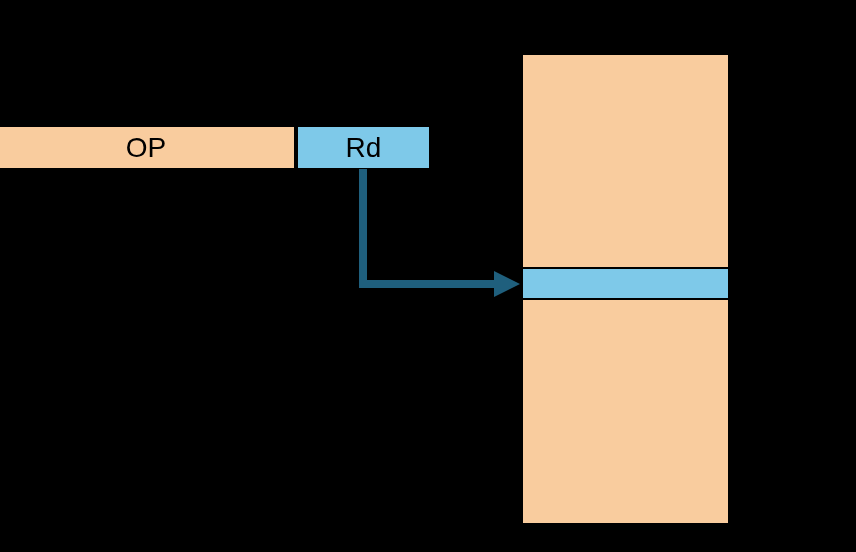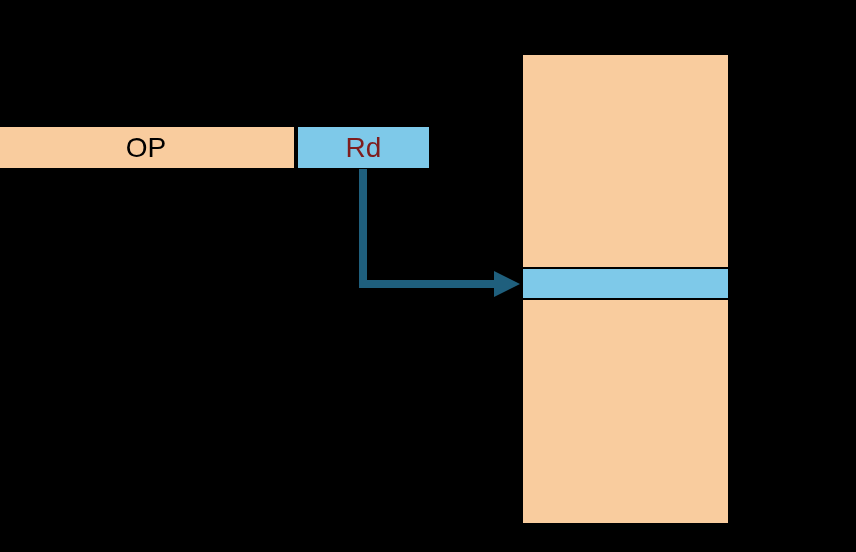--- a/index.html
+++ b/index.html
@@ -45,21 +45,21 @@
 </head>
 <body>
 
 <div class="canvas" style="background-color: rgb(0, 0, 0);">
 
   <div class="shape op-field" style="background-color: rgb(249, 204, 158); border-color: rgb(0, 0, 0);">
     <div class="field-label" style="color: rgb(0, 0, 0);">OP</div>
   </div>
 
   <div class="shape rd-field" style="background-color: rgb(126, 201, 233); border-color: rgb(0, 0, 0);">
-    <div class="field-label" style="color: #7f1d1d; text-align: center;">Rd</div>
+    <div class="field-label" style="color: #000000; text-align: center;">Rd</div>
   </div>
 
   <div class="shape register-file" style="background-color: rgb(249, 204, 158); border-color: rgb(0, 0, 0);"></div>
 
   <div class="shape selected-row" style="background-color: rgb(126, 201, 233); border-color: rgb(0, 0, 0);"></div>
 
   <svg class="arrow-overlay" viewBox="0 0 856 552" xmlns="http://www.w3.org/2000/svg">
     <polyline points="363,169 363,284 496,284" fill="none" stroke-width="8" stroke-linejoin="miter" stroke="#1F5F7D"></polyline>
     <polygon points="494,271 520,284 494,297" fill="#1F5F7D"></polygon>
   </svg>

